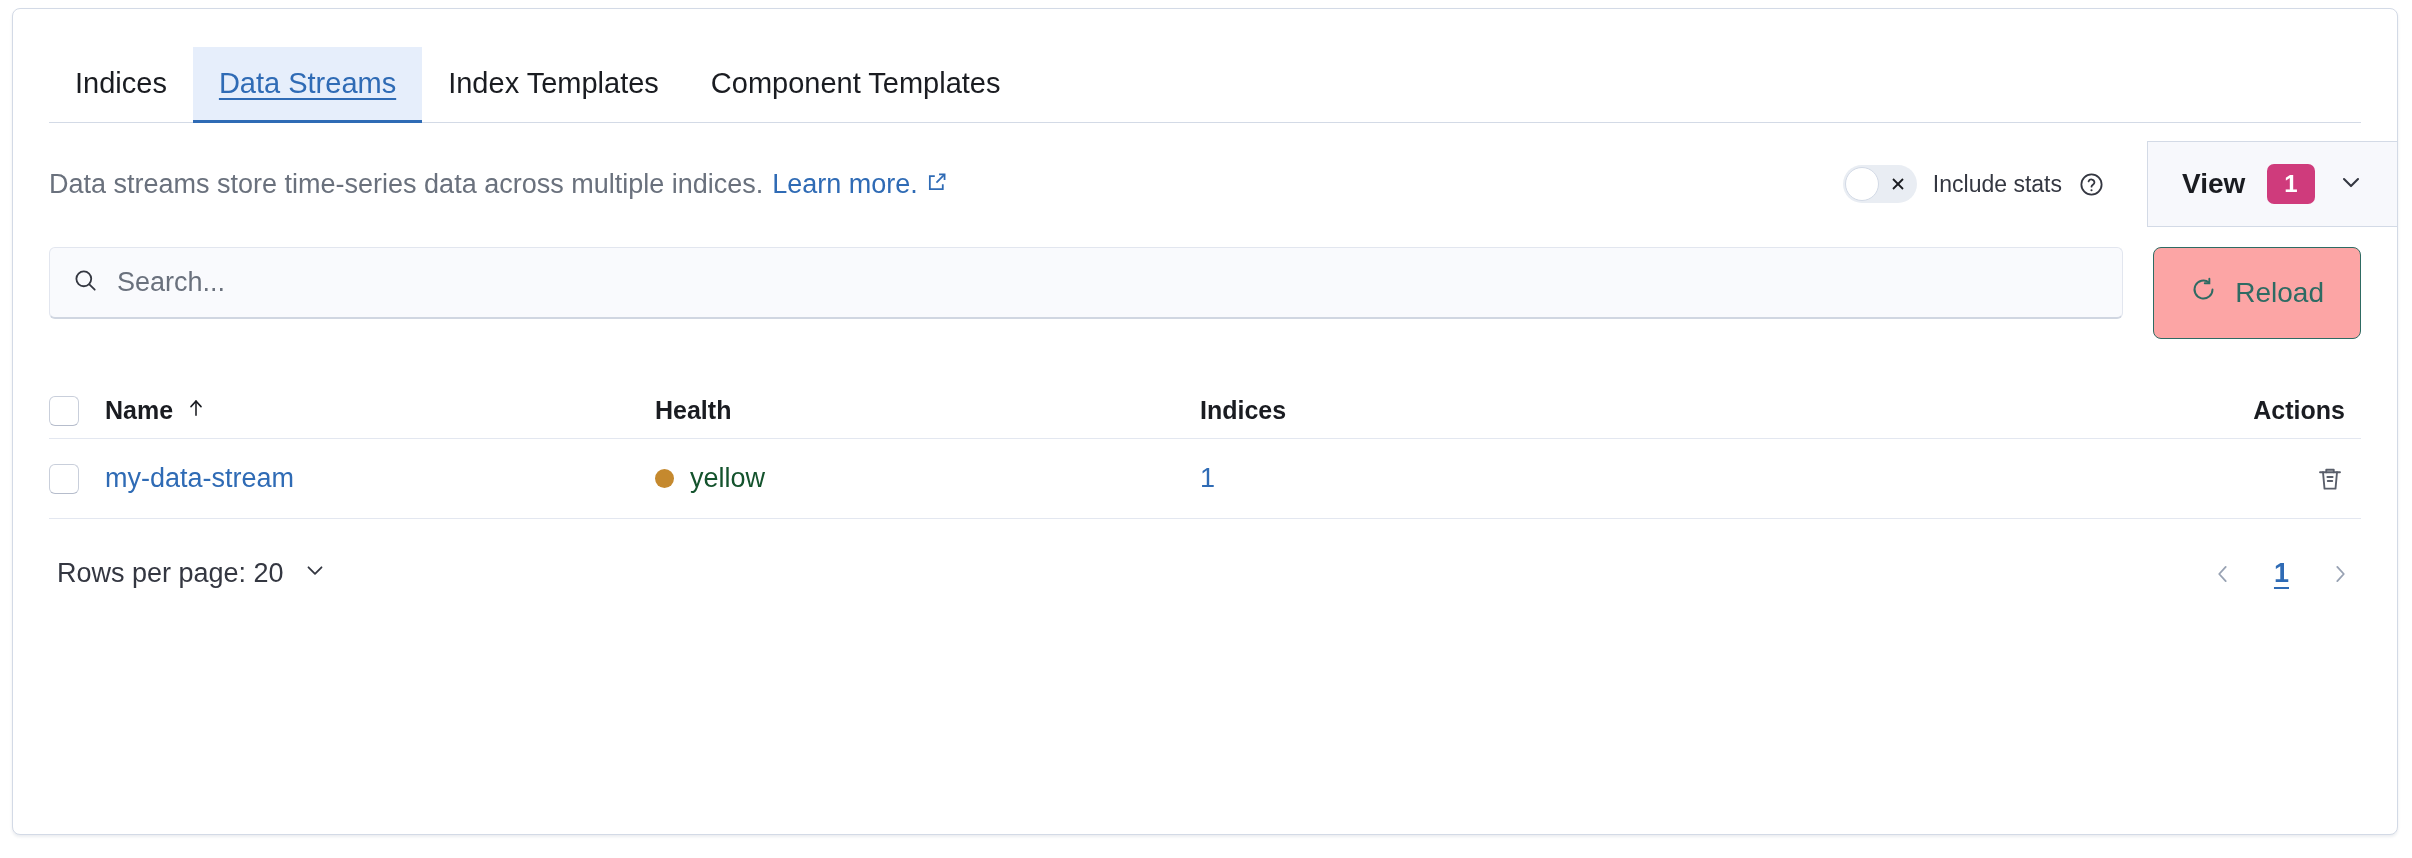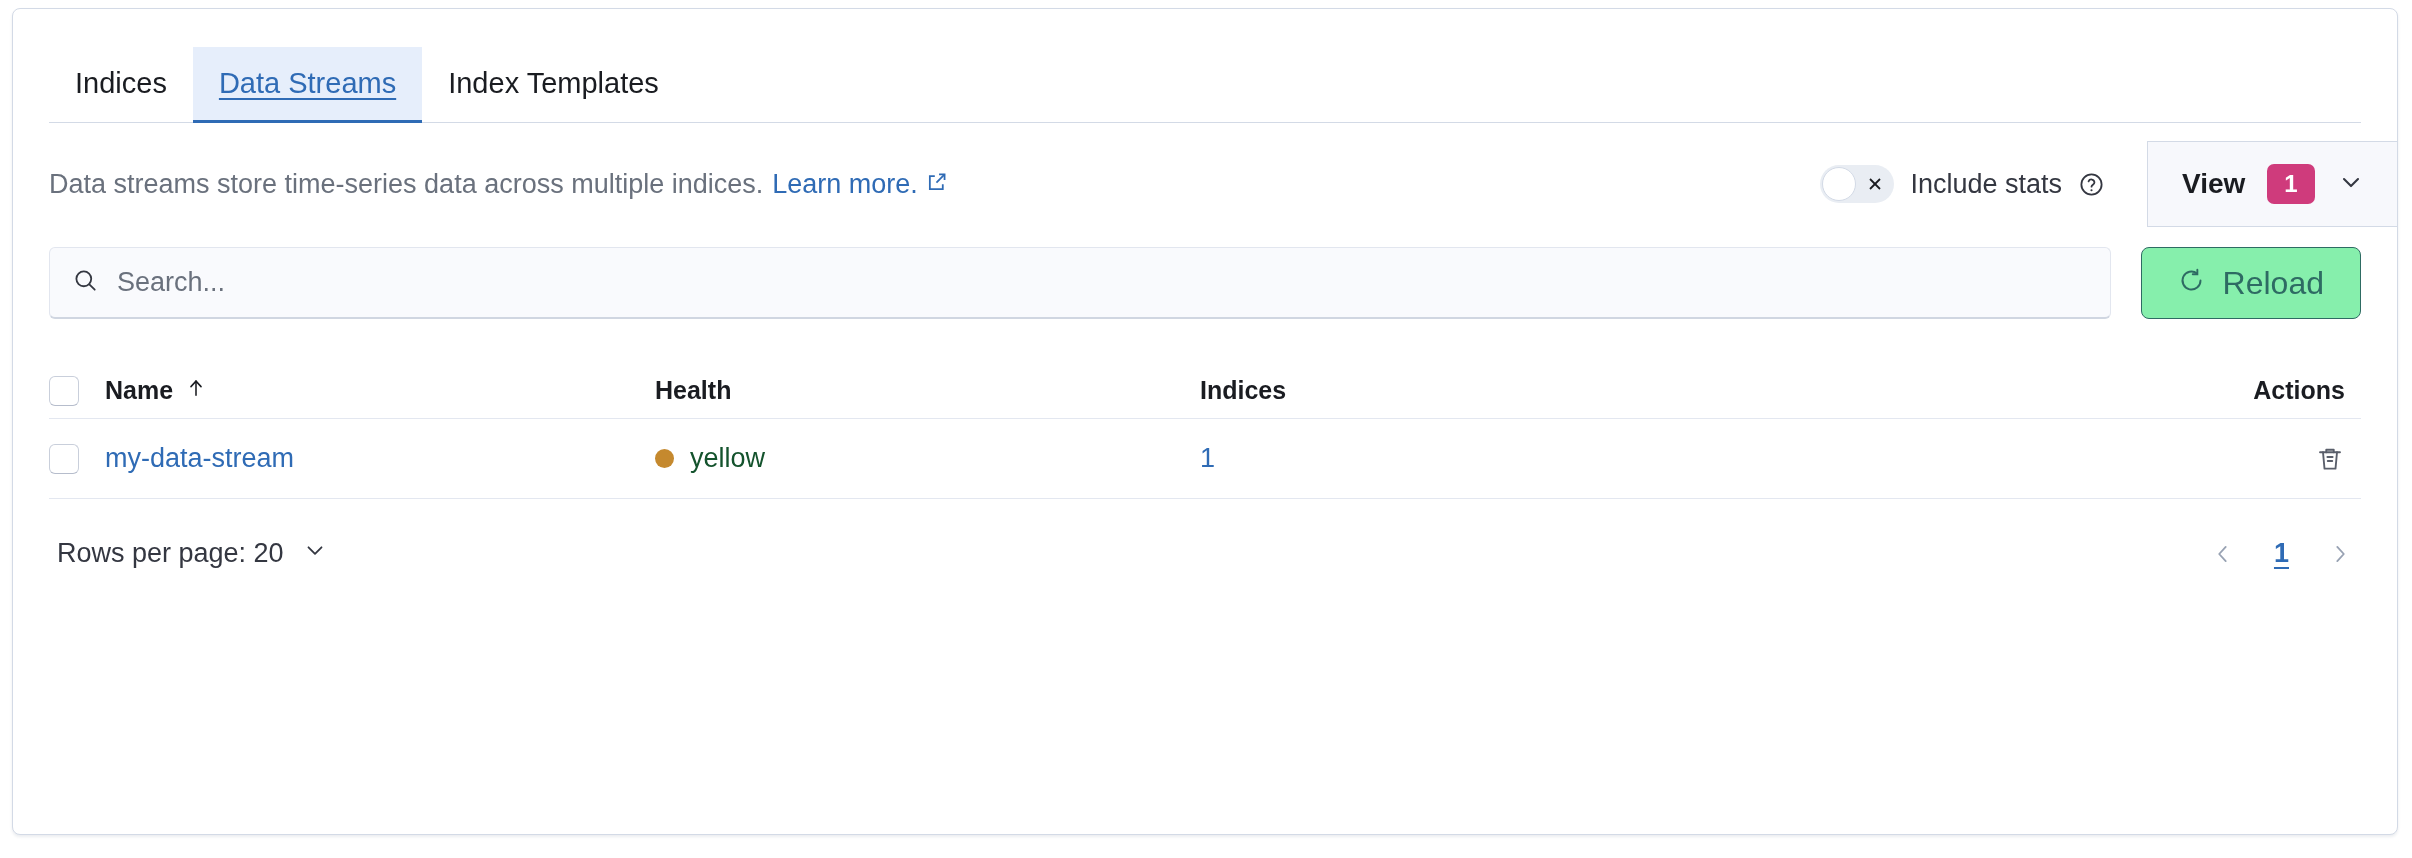--- a/index.html
+++ b/index.html
@@ -137,21 +137,21 @@
     background: #ffffff;
     border: 1px solid #d3dae6;
   }
   .switch .xmark {
     position: absolute;
     right: 11px; top: 50%;
     transform: translateY(-50%);
     width: 16px; height: 16px;
   }
   .stats-label {
-    font-size: 27px;
+    font-size: 23px;
     color: #343741;
     white-space: nowrap;
   }
   .help-icon { display: flex; align-items: center; }
 
   .view-button {
     height: 86px;
     min-width: 250px;
     background: #f7f8fc;
     border-left: 1px solid #d3dae6;
@@ -202,26 +202,26 @@
     outline: none;
     background: transparent;
     font-family: "Liberation Sans", sans-serif;
     font-size: 27px;
     color: #343741;
     width: 100%;
   }
   .search-field input::placeholder { color: #6a717d; }
 
   .reload-button {
-    height: 72px;
+    height: 92px;
     border: 1px solid #2e6b63;
     border-radius: 8px;
-    background: #86efac;
+    background: #fca5a5;
     color: #2e6b63;
-    font-size: 32px;
+    font-size: 28px;
     font-family: "Liberation Sans", sans-serif;
     display: flex;
     align-items: center;
     gap: 18px;
     padding: 0 36px;
     cursor: pointer;
     white-space: nowrap;
   }
 
   
@@ -313,20 +313,21 @@
 </head>
 <body>
 
 <div class="page-panel">
 
 
   <div class="tabs-wrap">
     <div class="tab">Indices</div>
     <div class="tab active">Data Streams</div>
     <div class="tab">Index Templates</div>
+    <div class="tab">Component Templates</div>
   </div>
 
   <div class="control-row">
     <div class="desc-text">
       <span>Data streams store time-series data across multiple indices.</span>
       <span class="desc-link">
         <span>Learn more.</span>
         <span>
           <svg width="22" height="22" viewBox="0 0 16 16" fill="none" stroke="#2f6bb5" stroke-width="1.3">
             <path d="M9.5 2.5H13.5V6.5"></path>

